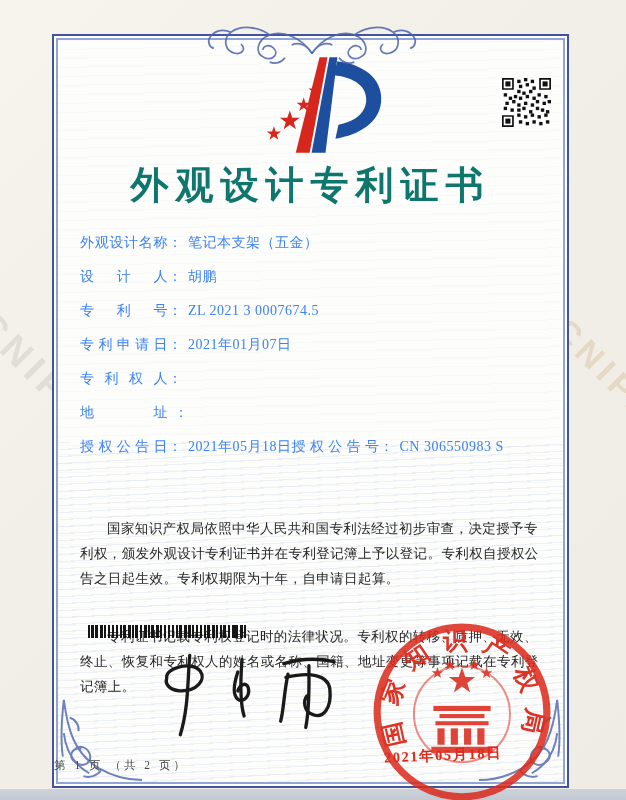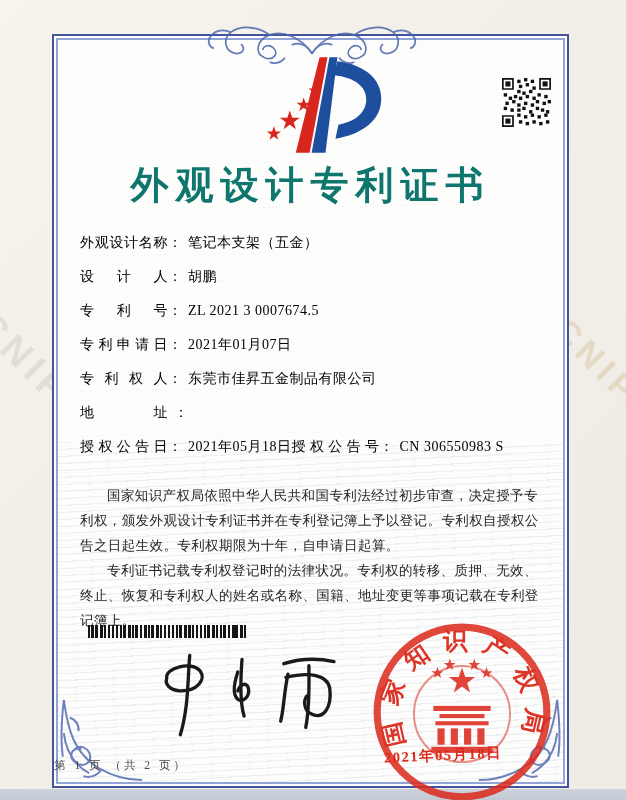--- a/index.html
+++ b/index.html
@@ -49,33 +49,33 @@
     font-size:12.5px; letter-spacing:3px; color:#3c3c3c;
   }
   .qr{ position:absolute; left:448px; top:42px; width:49px; height:49px; }
   .logo{ position:absolute; left:206px; top:20px; width:134px; height:98px; }
   .title{
     position:absolute; left:0; top:124px; width:100%;
     text-align:center; font-size:38px; font-weight:bold;
     letter-spacing:7px; color:#0f766e;
   }
   
-  .fields{ position:absolute; left:26px; right:22px; top:196px; font-size:14px; color:#000000; }
+  .fields{ position:absolute; left:26px; right:22px; top:196px; font-size:14px; color:#3b82f6; }
   .row{ display:flex; align-items:baseline; line-height:22px; margin-bottom:12px; white-space:nowrap; }
   .lbl{
     display:inline-block; width:88px;
     text-align:justify; text-align-last:justify;
     letter-spacing:.5px;
   }
   .colon{ margin-right:6px; }
   .val{ letter-spacing:.5px; }
   .grant-no{ }
   
   .paras{ position:absolute; left:26px; right:22px; top:447px; font-size:13.5px; color:#262626; }
-  .paras p{ text-indent:2em; line-height:25px; letter-spacing:.4px; }
+  .paras p{ text-indent:2em; line-height:25px; letter-spacing:.4px;margin-top:33px; }
   
   .barcode{
     position:absolute; left:34px; top:589px; width:160px; height:13px;
     background:
       repeating-linear-gradient(90deg,#151515 0 2px,transparent 2px 4px),
       repeating-linear-gradient(90deg,#151515 0 1px,transparent 1px 7px),
       repeating-linear-gradient(90deg,transparent 0 3px,#151515 3px 4px,transparent 4px 11px);
   }
   .sig-block{ position:absolute; left:36px; top:638px; font-size:15px; color:#1c1c1c; letter-spacing:5px; line-height:30px; font-weight:600;}
   .sig-svg{ position:absolute; left:96px; top:608px; width:230px; height:100px; }
@@ -211,21 +211,20 @@
           <span class="val">ZL 2021 3 0007674.5</span>
       </div>
       <div class="row">
         <span class="lbl">专利申请日</span>
           <span class="colon">：</span>
           <span class="val">2021年01月07日</span>
       </div>
       <div class="row">
         <span class="lbl">专利权人</span>
           <span class="colon">：</span>
-          <span class="val">东莞市佳昇五金制品有限公司</span>
       </div>
       <div class="row">
         <span class="lbl">地址</span>
           <span class="colon"></span>
           <span class="colon">：</span>
       </div>
       <div class="row">
         <span class="lbl">授权公告日</span>
           <span class="colon">：</span>
           <span class="val">2021年05月18日</span>

